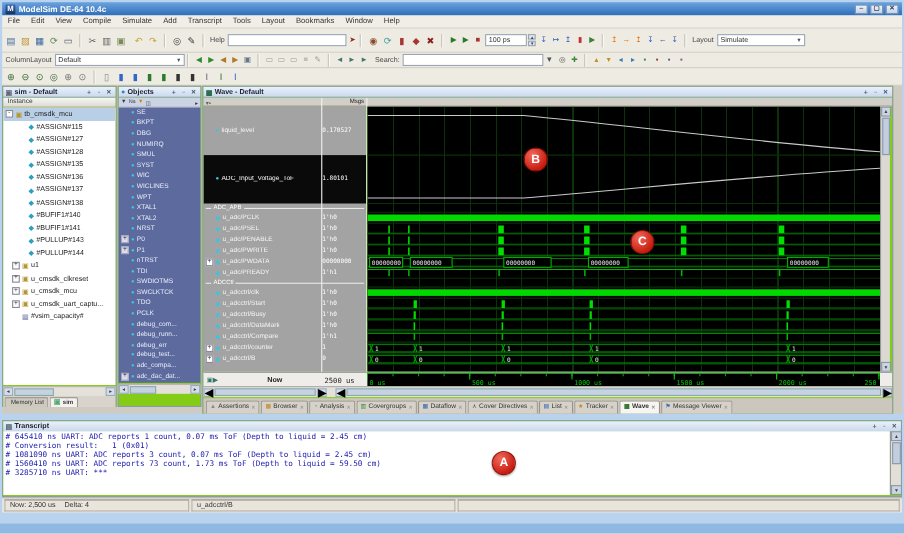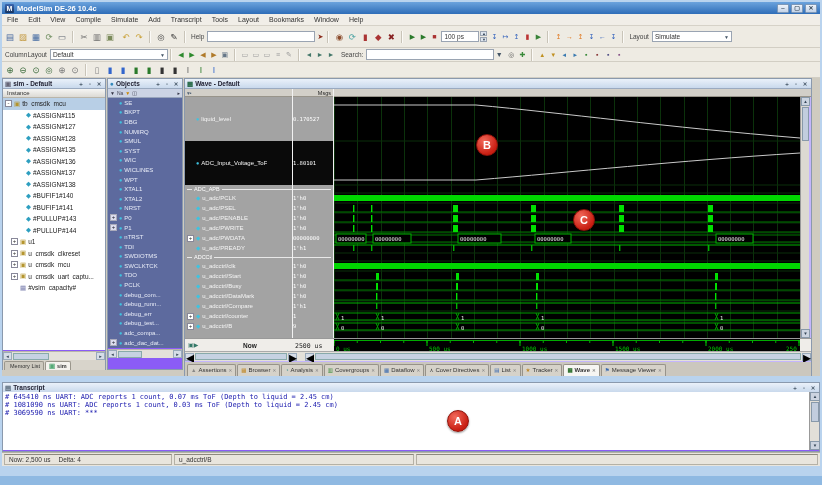--- a/index.html
+++ b/index.html
@@ -32,21 +32,21 @@
   .tbinput{height:11px;background:#fff;border:1px solid #9aa4b2;font-size:6.5px;padding:0 2px;color:#222;
            font-family:"Liberation Sans",sans-serif;}
   .combo{height:11px;background:#fff;border:1px solid #9aa4b2;font-size:6.5px;color:#333;display:flex;align-items:center;
          padding:0 2px;gap:2px;}
   .combo .arrow{margin-left:auto;font-size:5px;color:#456;}
   .spin{display:inline-flex;flex-direction:column;gap:1px;margin-left:1px;}
   .spin span{width:7px;height:5px;background:#dfe6ef;border:1px solid #9aa4b2;font-size:4px;line-height:3px;text-align:center;color:#345;}
 
   
   #main{left:2px;top:78px;width:818px;height:298px;background:#cfcbc0;}
-  .panel{position:absolute;border:1px solid #8a99ad;background:#8b5cf6;}
+  .panel{position:absolute;border:1px solid #8a99ad;background:#84cc16;}
   .ptitle{height:10px;background:linear-gradient(#eaf1fa,#c9d9ec);border-bottom:1px solid #9aaac0;display:flex;
           align-items:center;font-size:6.5px;font-weight:bold;color:#223;padding:0 2px;gap:2px;}
   .ptitle .pbtns{margin-left:auto;display:flex;gap:1px;font-size:5.5px;color:#456;}
   .pbtn{width:8px;height:8px;text-align:center;line-height:8px;}
 
   
   #sim-panel{left:0;top:0;width:104px;height:292px;}
   .colhead{height:9px;background:linear-gradient(#f6f6f4,#dcdad4);border-bottom:1px solid #b9b5aa;font-size:6px;
            color:#333;padding:0 4px;display:flex;align-items:center;}
   #sim-tree{position:absolute;left:0;top:19px;width:102px;height:252px;background:#fff;overflow:hidden;}
@@ -70,21 +70,21 @@
   #objects-panel{left:105px;top:0;width:76px;height:292px;}
   .objfilter{height:9px;background:#ccd3e4;border-bottom:1px solid #98a4bc;display:flex;align-items:center;
              font-size:5px;color:#334;gap:2px;padding:0 2px;}
   #obj-list{position:absolute;left:0;top:19px;width:74px;height:250px;background:#5d6a9e;overflow:hidden;}
   .orow{display:flex;align-items:center;height:9.6px;font-size:6px;color:#e9edf8;white-space:nowrap;gap:2px;padding-left:2px;}
   .orow .exp:not(:empty){border-color:#aab;background:#dde;color:#223;}
   .oico{color:#3fc3e0;font-size:5.5px;flex:0 0 auto;}
   #obj-scroll{top:270px;}
 
   
-  #wave-window{left:182px;top:0;width:628px;height:298px;background:#c4b5fd;}
+  #wave-window{left:182px;top:0;width:628px;height:298px;background:#84cc16;}
   .wtitle{height:10px;}
   .whead{position:absolute;left:0;top:10px;width:626px;height:8px;background:#d2cfc8;border-bottom:1px solid #98948a;
          font-size:5.5px;color:#333;}
   .whead .msgs{position:absolute;left:108px;width:38px;text-align:right;top:1px;font-size:5.5px;color:#222;}
   #wave-names{position:absolute;left:0;top:18px;width:148px;height:241px;background:#a3a3a3;overflow:hidden;}
   .wnrow{position:relative;width:148px;display:flex;align-items:center;gap:2px;padding-left:2px;
          font-size:6px;color:#f4f4f4;height:10px;}
   .wnrow.tall{height:44px;}
   .wnrow.sel{background:#0a0a0a;}
   .sigico{color:#3fc3e0;font-size:5.5px;flex:0 0 auto;}
@@ -139,21 +139,21 @@
              color:rgba(186,219,178,.9);z-index:60;}
   svg text{font-family:"DejaVu Sans Mono",monospace;}
 </style>
 </head>
 <body>
 
 <div id="root">
 
   <div class="abs titlebar">
     <span class="appicon">M</span>
-    <span>ModelSim DE-26 10.4c</span>
+    <span>ModelSim DE-64 10.4c</span>
     <span class="winbtns">
       <span class="winbtn">‒</span>
       <span class="winbtn">▢</span>
       <span class="winbtn">✕</span>
     </span>
   </div>
 
   <div class="abs menubar">
 
   <span class="menu-item">File</span>
@@ -1017,22 +1017,24 @@
       <span>Transcript</span>
       <span class="pbtns">
         <span class="pbtn">＋</span>
         <span class="pbtn">▫</span>
         <span class="pbtn">✕</span>
       </span>
     </div>
     <div id="tbody">
 
     <div class="tline"># 645410 ns UART: ADC reports 1 count, 0.07 ms ToF (Depth to liquid = 2.45 cm)</div>
-        <div class="tline"># 1081090 ns UART: ADC reports 1 count, 0.03 ms ToF (Depth to liquid = 2.45 cm)</div>
-        <div class="tline"># 3069590 ns UART: ***</div>
+        <div class="tline"># Conversion result:   1 (0x01)</div>
+        <div class="tline"># 1081090 ns UART: ADC reports 3 count, 0.07 ms ToF (Depth to liquid = 2.45 cm)</div>
+        <div class="tline"># 1560410 ns UART: ADC reports 73 count, 1.73 ms ToF (Depth to liquid = 59.50 cm)</div>
+        <div class="tline"># 3285710 ns UART: ***</div>
       </div>
     <div id="tvscroll">
       <span class="varw" style="top:0;width:10px">▲</span>
       <span class="vthumb" style="width:8px;height:20px"></span>
       <span class="varw" style="bottom:0;width:10px">▼</span>
     </div>
   </div>
 
   <div class="abs" id="statusbar">
     <span class="sbox" style="width:168px">

